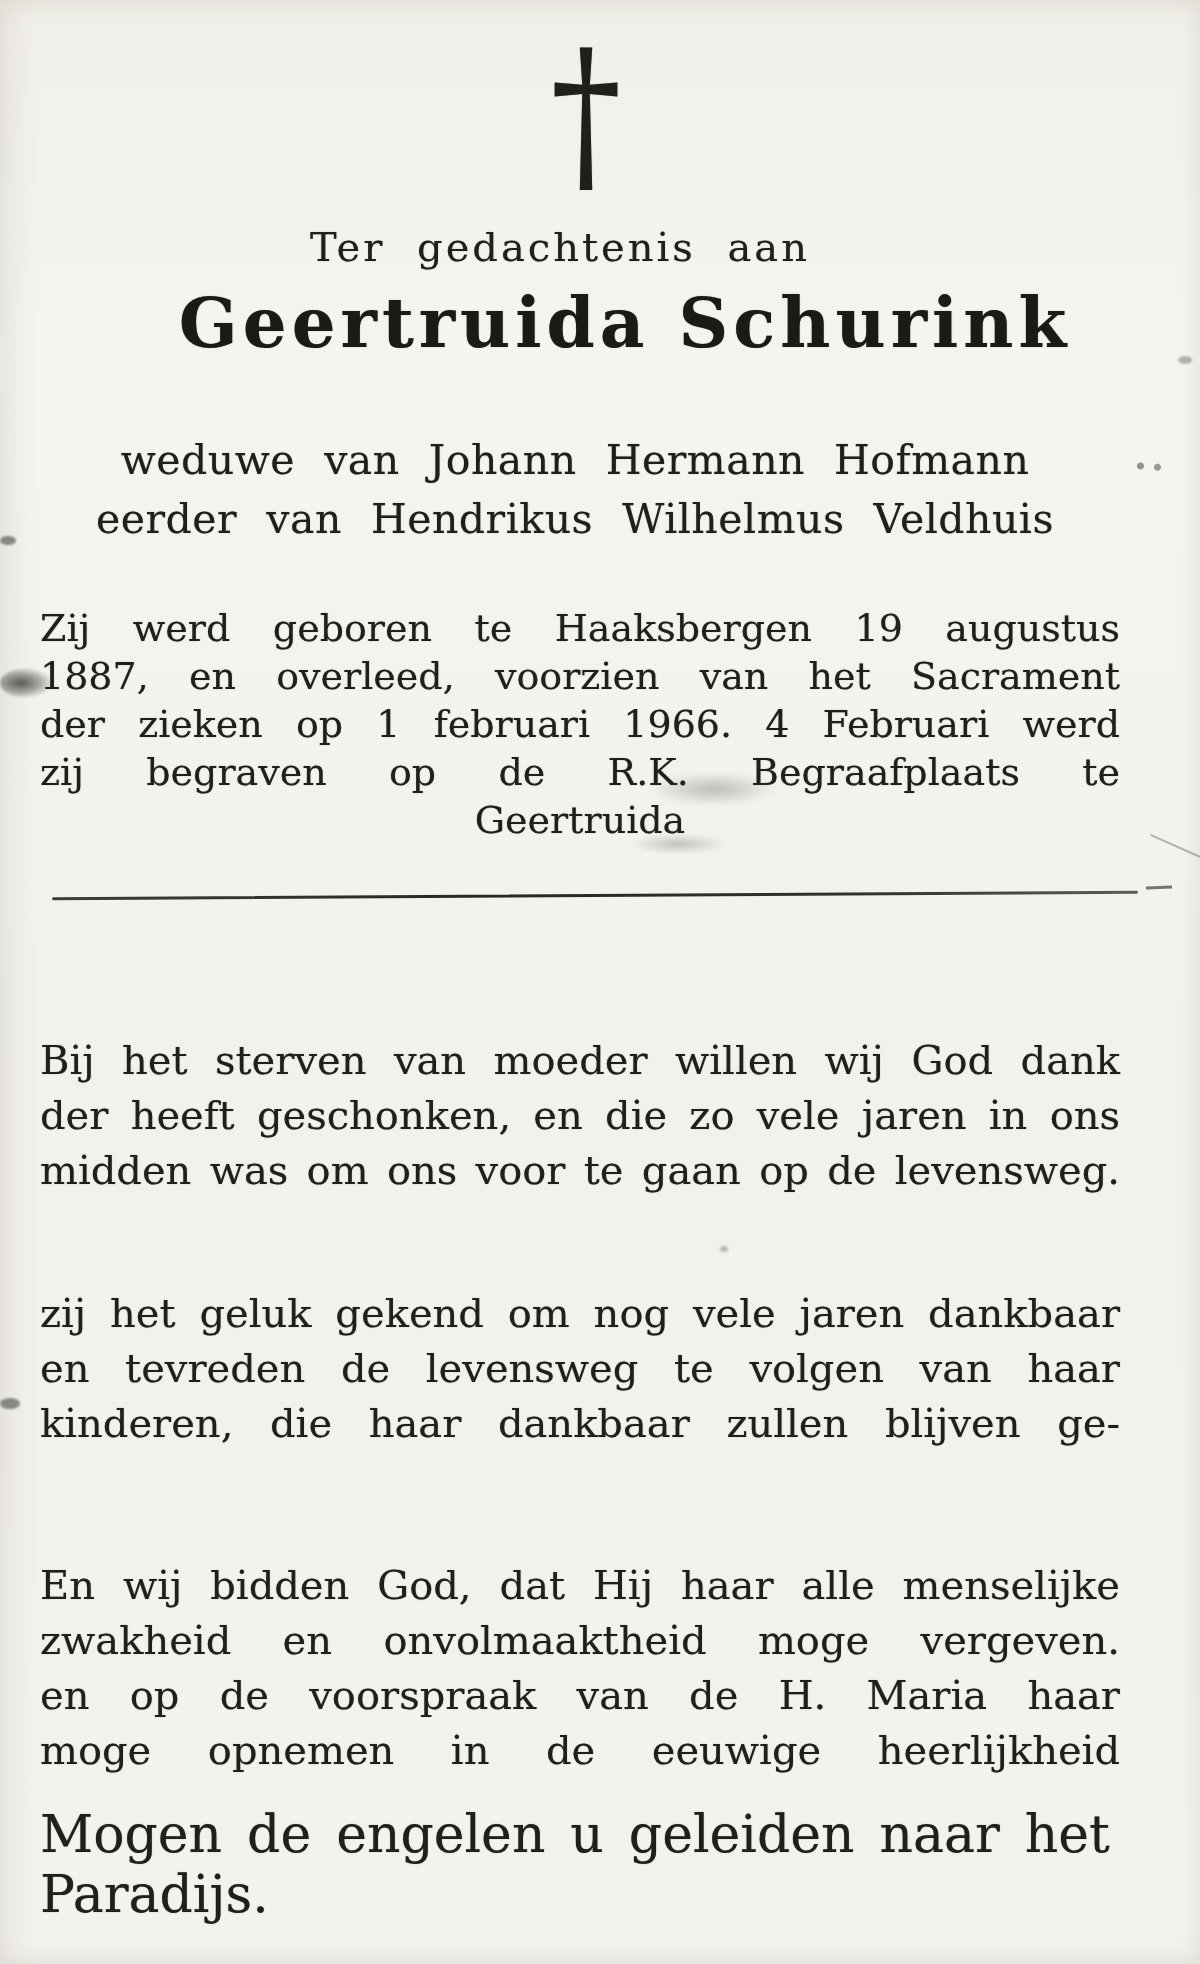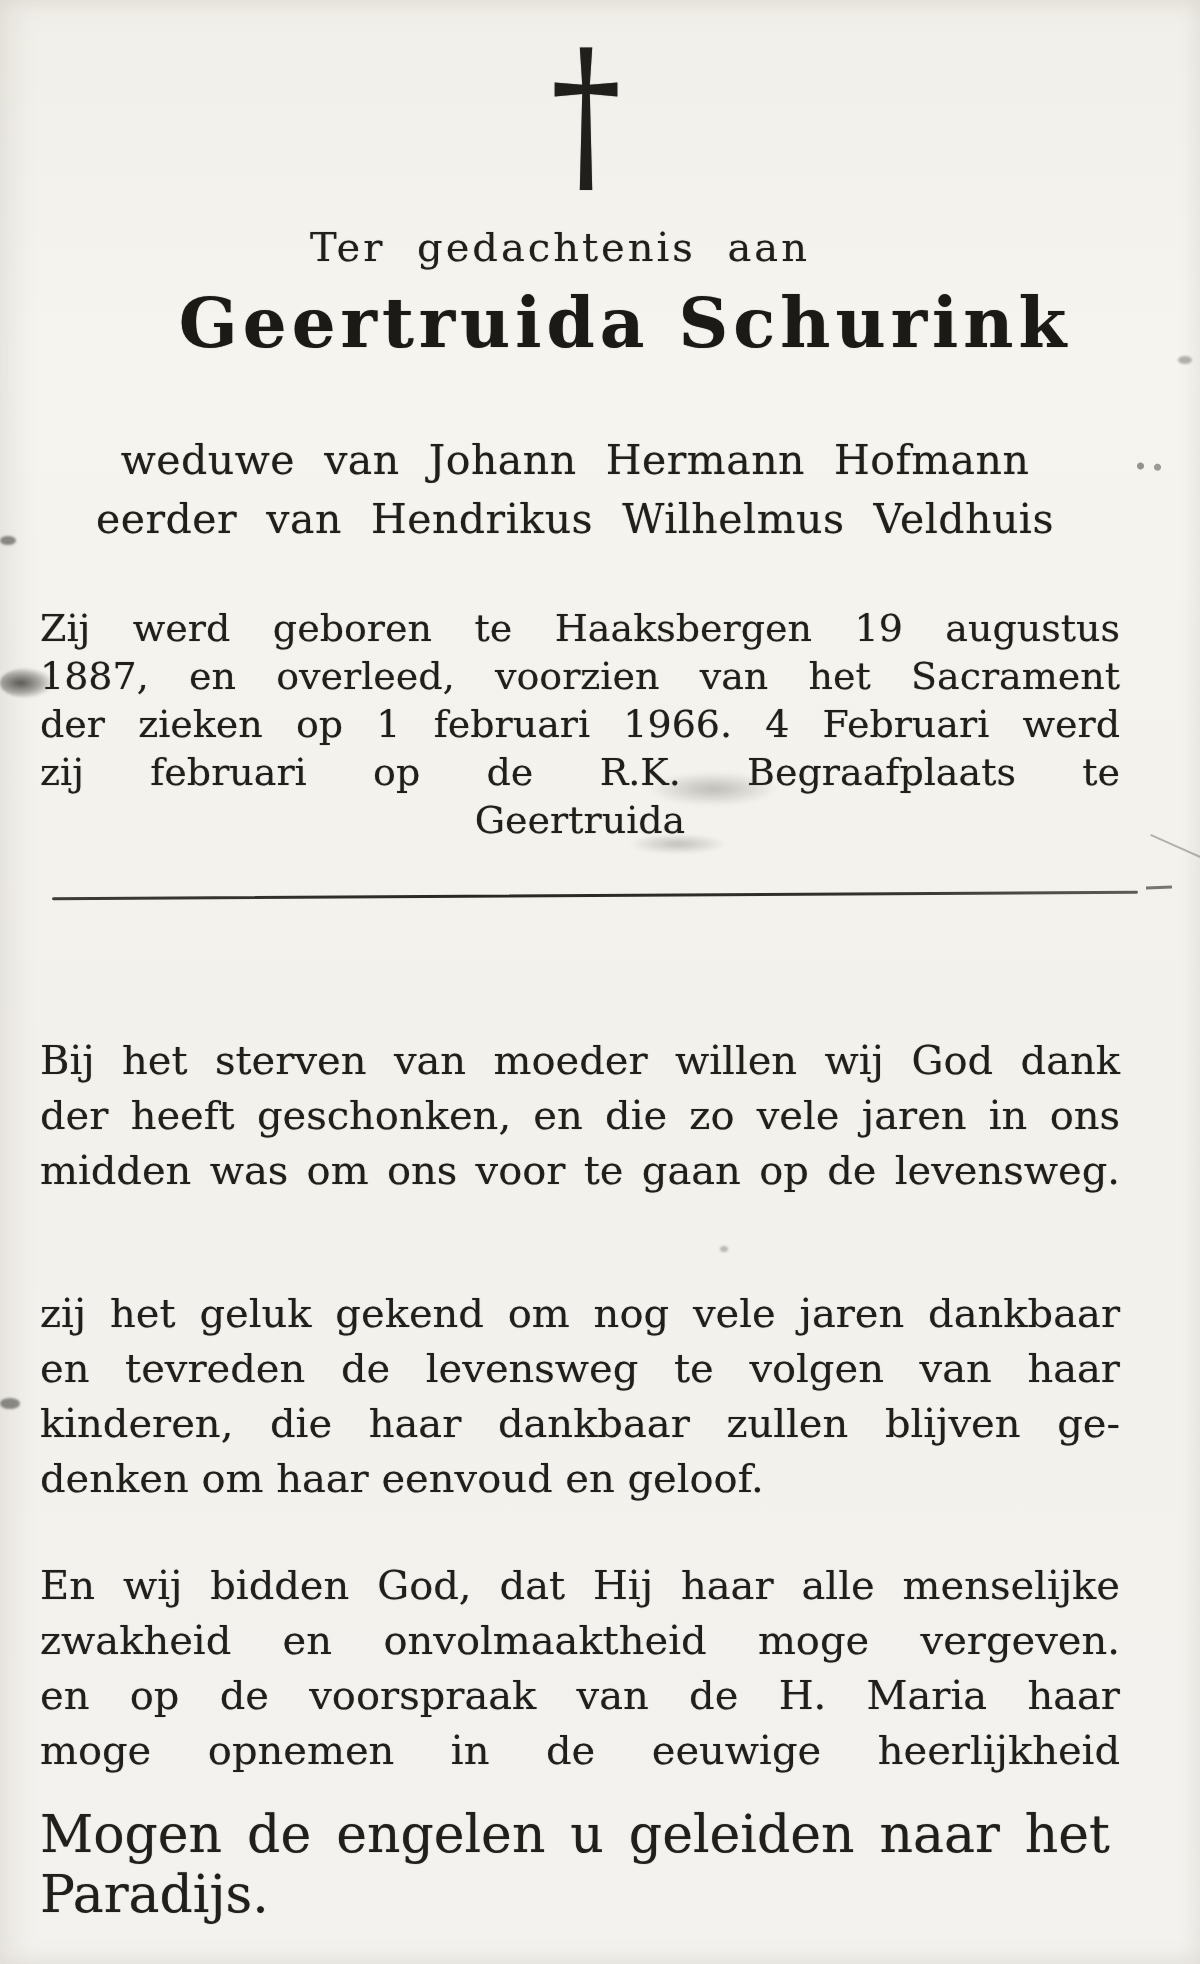--- a/index.html
+++ b/index.html
@@ -142,39 +142,38 @@
 
   <div class="deceased txt">Geertruida Schurink</div>
 
   <div class="subtitle sub1 txt">weduwe van Johann Hermann Hofmann</div>
   <div class="subtitle sub2 txt">eerder van Hendrikus Wilhelmus Veldhuis</div>
 
   <div class="intro txt">
     <div class="jline">Zij werd geboren te Haaksbergen 19 augustus</div>
     <div class="jline">1887, en overleed, voorzien van het Sacrament</div>
     <div class="jline">der zieken op 1 februari 1966. 4 Februari werd</div>
-    <div class="jline">zij februari op de R.K. Begraafplaats te</div>
+    <div class="jline">zij begraven op de R.K. Begraafplaats te</div>
     <div class="cline">Geertruida</div>
   </div>
 
   <div class="rule"></div>
   <div class="rule-dash"></div>
   <div class="scratch"></div>
 
   <div class="para p1 txt">
     <div class="jline">Bij het sterven van moeder willen wij God dank</div>
     <div class="jline">der heeft geschonken, en die zo vele jaren in ons</div>
     <div class="jline">midden was om ons voor te gaan op de levensweg.</div>
   </div>
 
   <div class="para p2 txt">
     <div class="jline">zij het geluk gekend om nog vele jaren dankbaar</div>
     <div class="jline">en tevreden de levensweg te volgen van haar</div>
     <div class="jline">kinderen, die haar dankbaar zullen blijven ge-</div>
-    <div class="lline">denken om haar eenvoud en geloof.</div>
   </div>
 
   <div class="para p3 txt">
     <div class="jline">En wij bidden God, dat Hij haar alle menselijke</div>
     <div class="jline">zwakheid en onvolmaaktheid moge vergeven.</div>
     <div class="jline">en op de voorspraak van de H. Maria haar</div>
     <div class="jline">moge opnemen in de eeuwige heerlijkheid</div>
   </div>
 
   <div class="closing txt">Mogen de engelen u geleiden naar het Paradijs.</div>

